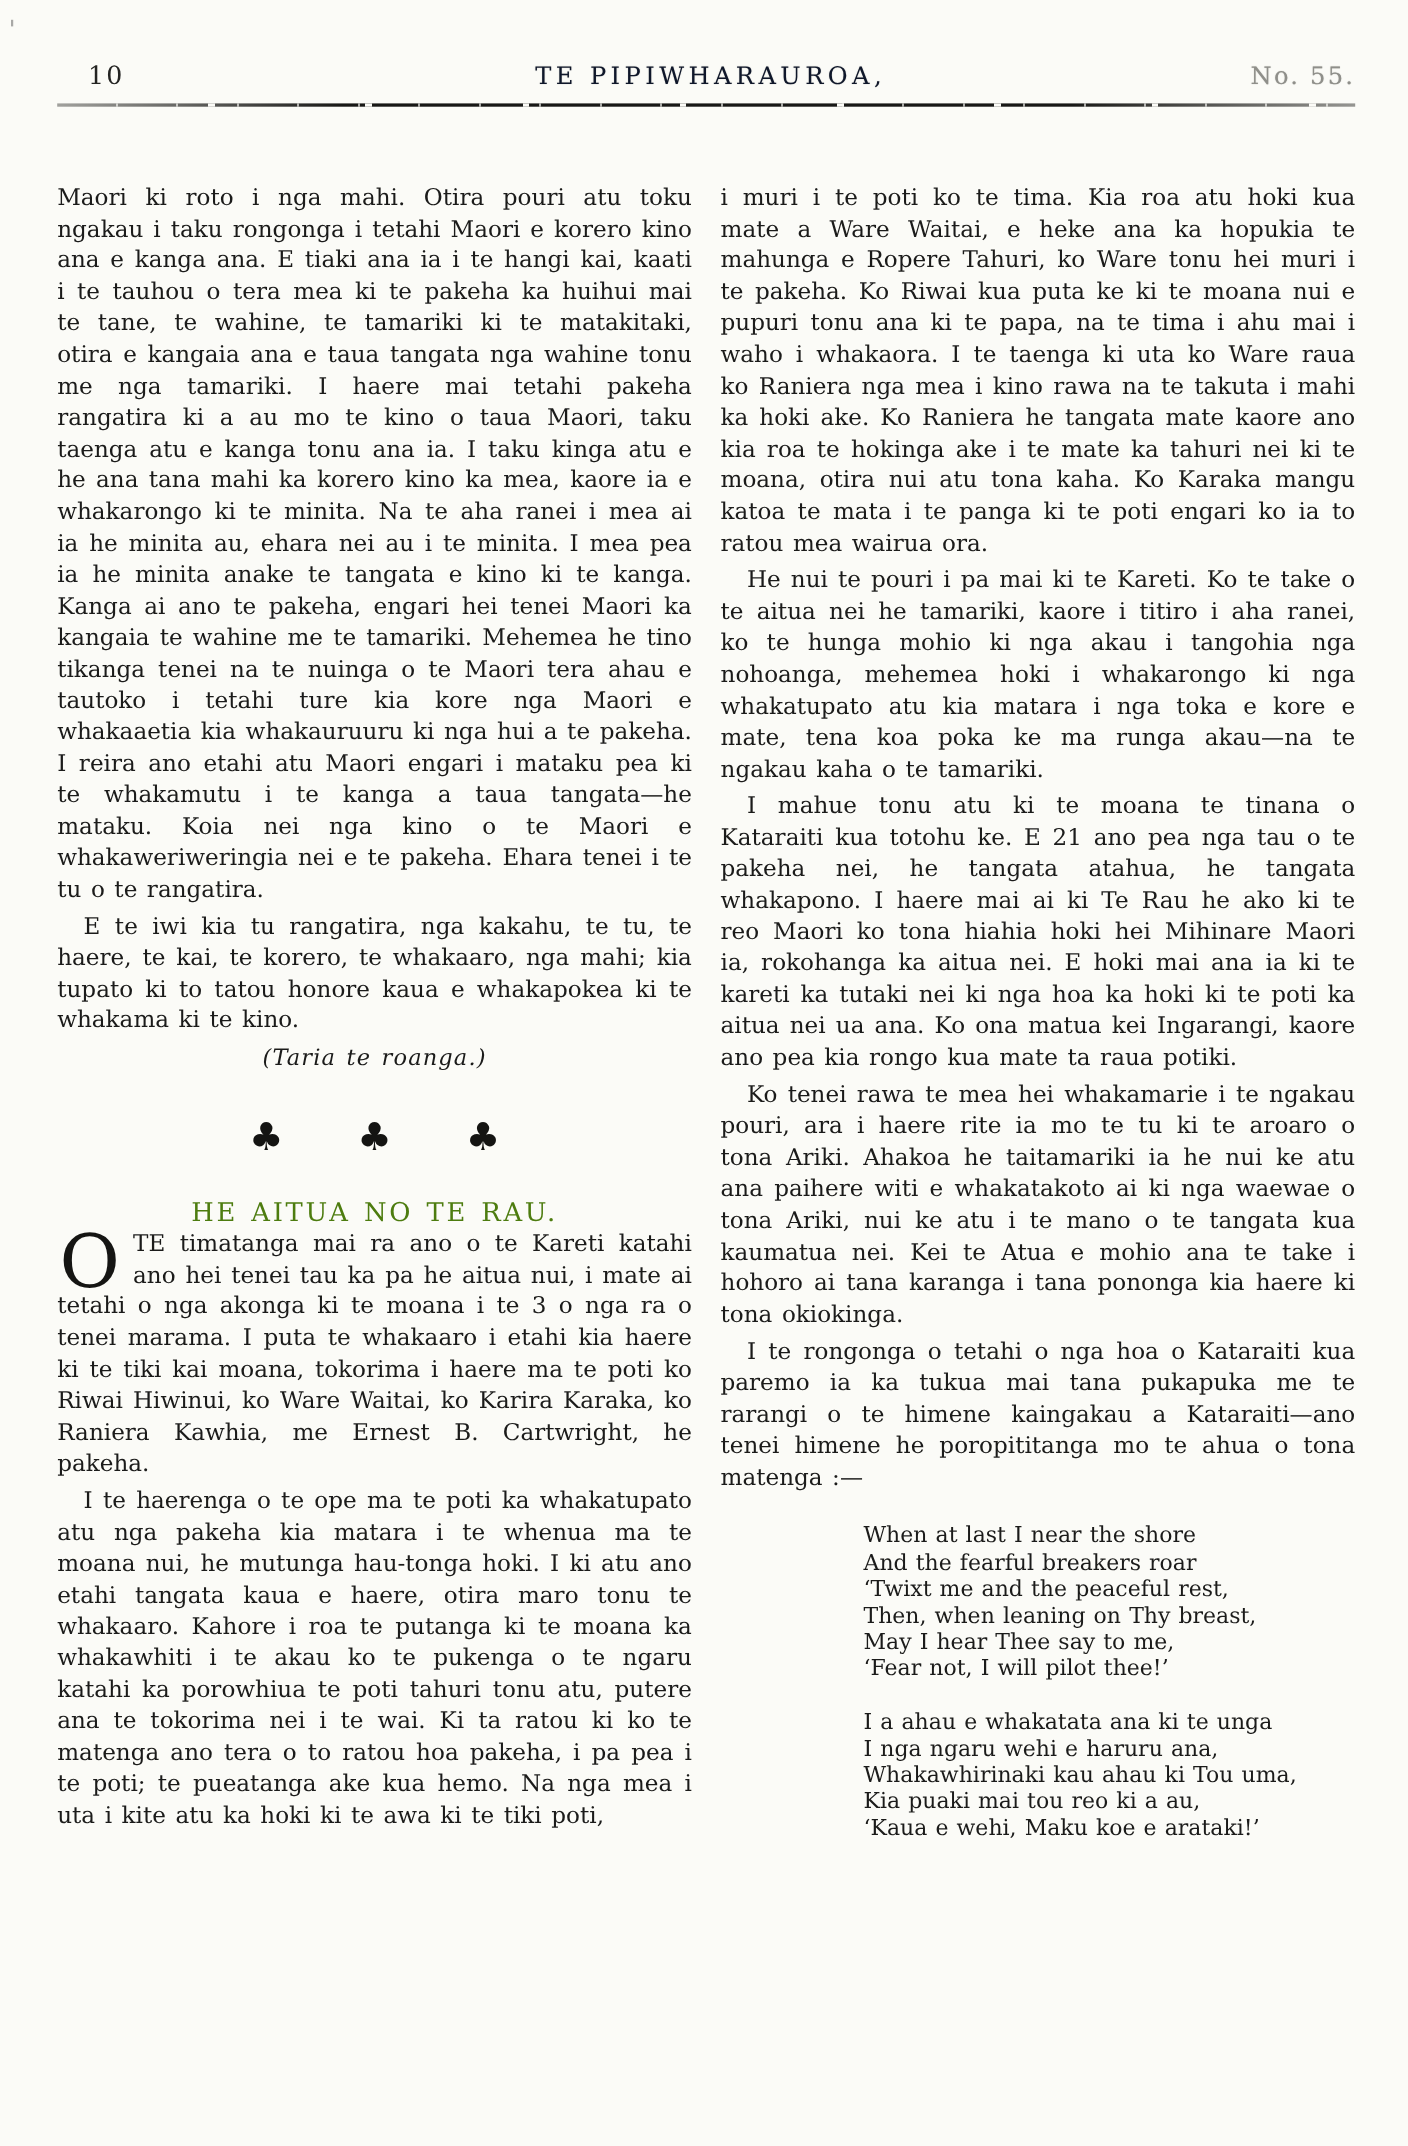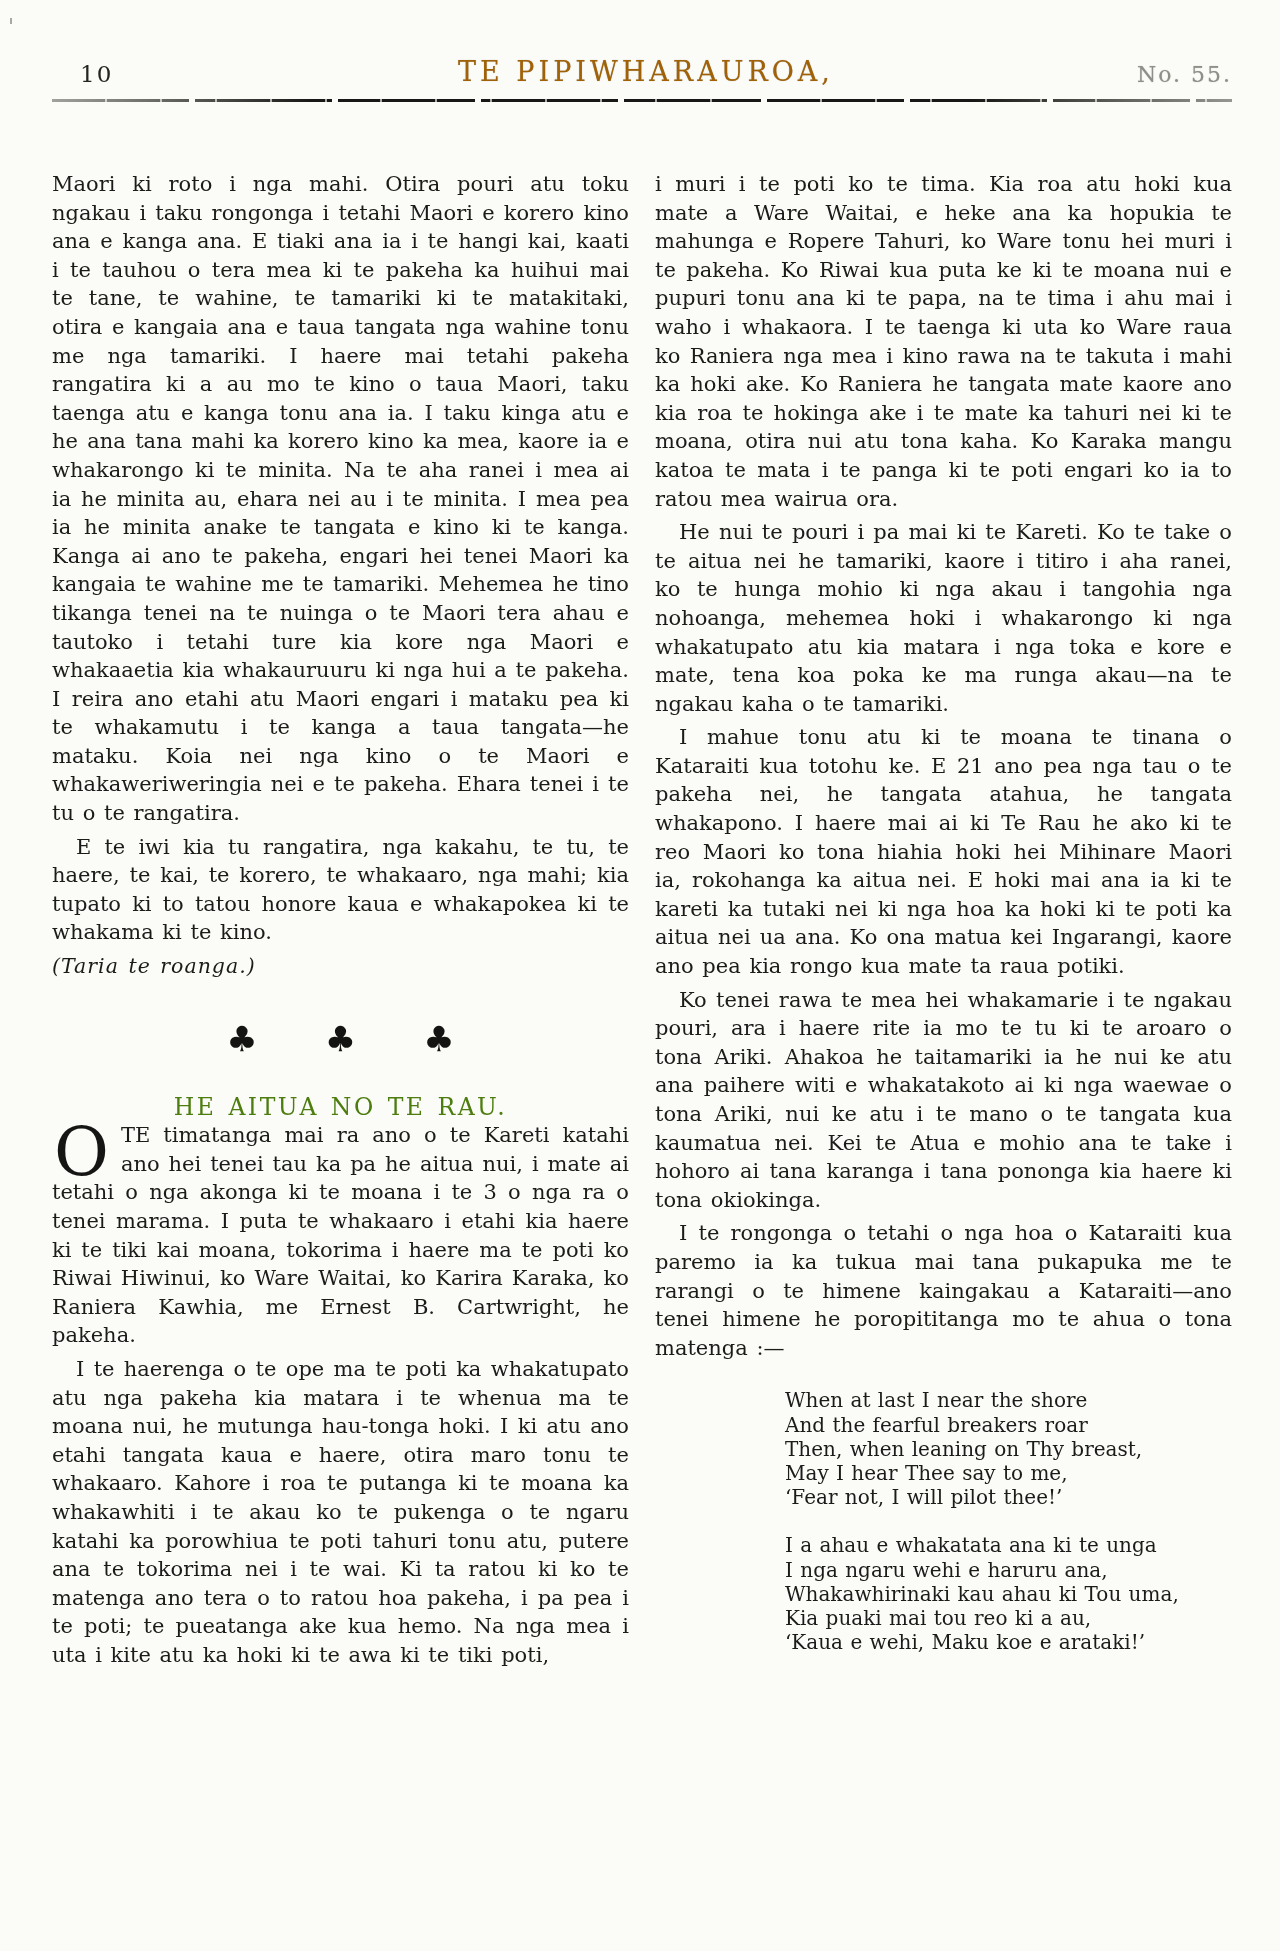--- a/index.html
+++ b/index.html
@@ -10,22 +10,22 @@
     color:#1b1b1a;
     position:relative;
     -webkit-font-smoothing:antialiased;
   }
   .page{padding:56px 48px 0 52px;}
 
   
   .masthead{display:flex;align-items:flex-end;margin-left:28px;}
   .page-number{width:110px;font-size:23px;letter-spacing:2px;color:#242422;}
   .paper-title{
-    flex:1;text-align:center;font-size:27px;letter-spacing:4px;
-    color:#a16207;font-weight:normal;
+    flex:1;text-align:center;font-size:22px;letter-spacing:4px;
+    color:#0f172a;font-weight:normal;
     text-shadow:0 0 1px rgba(40,40,40,.35);
   }
   .issue-number{
     width:130px;text-align:right;font-size:22px;letter-spacing:2px;
     color:#8f8f8a;text-shadow:0 0 1px #b5b5af;
   }
   .head-rule{
     margin-top:12px;height:3px;
     background-image:
       repeating-linear-gradient(90deg, transparent 0 137px, #fbfbf7 137px 143px),
@@ -38,21 +38,21 @@
   .col{
     flex:1;
     font-size:21px;line-height:28.6px;
     text-align:justify;word-spacing:2px;margin-top:38px;
   }
   .col p{margin:0;text-indent:24px;}
   .col p.no-indent{text-indent:0;}
   .col p + p{margin-top:5px;}
 
   .continuation-note{
-    margin-top:4px;text-align:left;font-style:italic;
+    margin-top:4px;text-align:center;font-style:italic;
     text-indent:0 !important;font-size:20.5px;letter-spacing:1px;
   }
   .club-divider{
     margin-top:40px;text-align:center;font-size:35px;line-height:36px;
     text-indent:0 !important;color:#141412;
   }
   .club-divider .club{display:inline-block;margin:0 27px;}
   .article-heading{
     margin-top:36px;text-align:center;font-weight:normal;
     font-size:23.5px;letter-spacing:2.5px;text-indent:0 !important;
@@ -116,20 +116,21 @@
     <div class="col">
       <p class="no-indent">i muri i te poti ko te tima.   Kia roa atu hoki kua mate a Ware Waitai, e heke ana ka hopukia te mahunga e Ropere Tahuri, ko Ware tonu hei muri i te pakeha.   Ko Riwai kua puta ke ki te moana nui e pupuri tonu ana ki te papa, na te tima i ahu mai i waho i whakaora.   I te taenga ki uta ko Ware raua ko Raniera nga mea i kino rawa na te takuta i mahi ka hoki ake.   Ko Raniera he tangata mate kaore ano kia roa te hokinga ake i te mate ka tahuri nei ki te moana, otira nui atu tona kaha.   Ko Karaka mangu katoa te mata i te panga ki te poti engari ko ia to ratou mea wairua ora.</p>
       <p>He nui te pouri i pa mai ki te Kareti.   Ko te take o te aitua nei he tamariki, kaore i titiro i aha ranei, ko te hunga mohio ki nga akau i tangohia nga nohoanga, mehemea hoki i whakarongo ki nga whakatupato atu kia matara i nga toka e kore e mate, tena koa poka ke ma runga akau—na te ngakau kaha o te tamariki.</p>
       <p>I mahue tonu atu ki te moana te tinana o Kataraiti kua totohu ke.   E 21 ano pea nga tau o te pakeha nei, he tangata atahua, he tangata whakapono.   I haere mai ai ki Te Rau he ako ki te reo Maori ko tona hiahia hoki hei Mihinare Maori ia, rokohanga ka aitua nei.   E hoki mai ana ia ki te kareti ka tutaki nei ki nga hoa ka hoki ki te poti ka aitua nei ua ana.   Ko ona matua kei Ingarangi, kaore ano pea kia rongo kua mate ta raua potiki.</p>
       <p>Ko tenei rawa te mea hei whakamarie i te ngakau pouri, ara i haere rite ia mo te tu ki te aroaro o tona Ariki.   Ahakoa he taitamariki ia he nui ke atu ana paihere witi e whakatakoto ai ki nga waewae o tona Ariki, nui ke atu i te mano o te tangata kua kaumatua nei.   Kei te Atua e mohio ana te take i hohoro ai tana karanga i tana pononga kia haere ki tona okiokinga.</p>
       <p>I te rongonga o tetahi o nga hoa o Kataraiti kua paremo ia ka tukua mai tana pukapuka me te rarangi o te himene kaingakau a Kataraiti—ano tenei himene he poropititanga mo te ahua o tona matenga :—</p>
 
       <div class="hymn">
         <div class="hymn-line">When at last I near the shore</div>
         <div class="hymn-line">And the fearful breakers roar</div>
+        <div class="hymn-line">‘Twixt me and the peaceful rest,</div>
         <div class="hymn-line">Then, when leaning on Thy breast,</div>
         <div class="hymn-line">May I hear Thee say to me,</div>
         <div class="hymn-line">‘Fear not, I will pilot thee!’</div>
       </div>
 
       <div class="hymn">
         <div class="hymn-line">I a ahau e whakatata ana ki te unga</div>
         <div class="hymn-line">I nga ngaru wehi e haruru ana,</div>
         <div class="hymn-line">Whakawhirinaki kau ahau ki Tou uma,</div>
         <div class="hymn-line">Kia puaki mai tou reo ki a au,</div>

